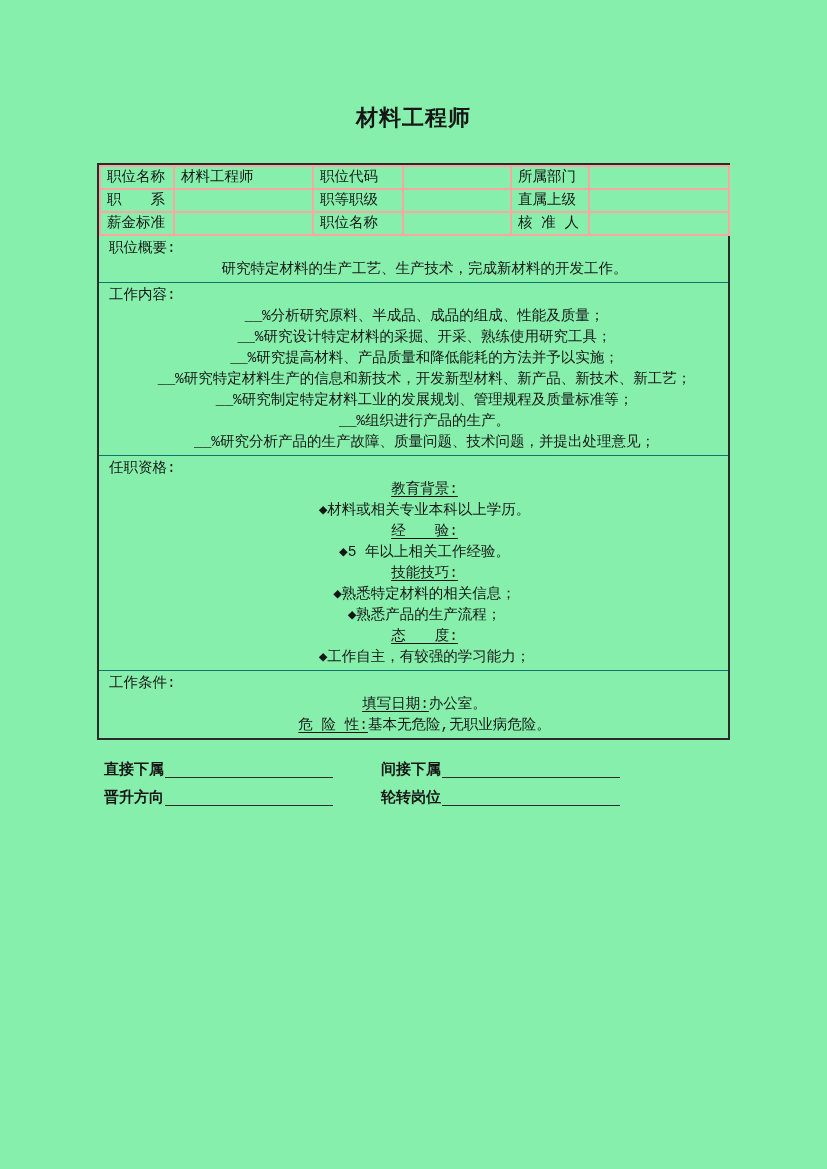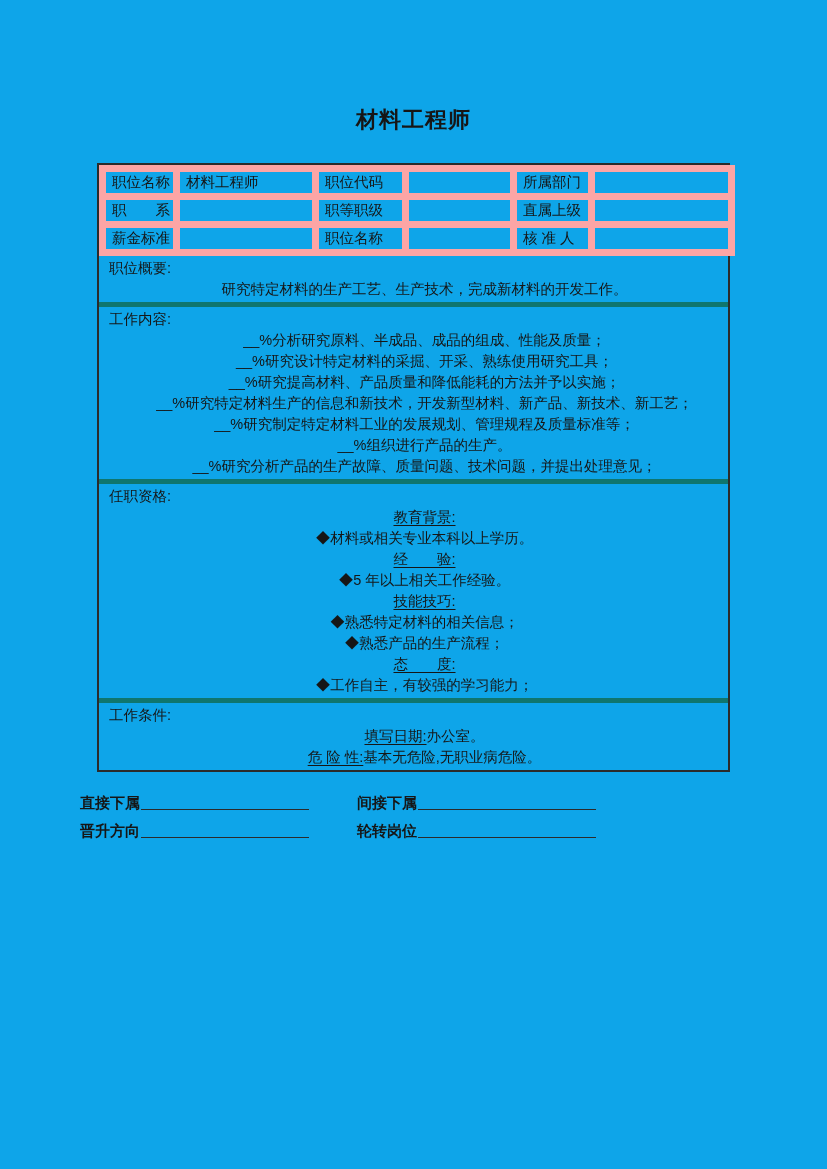--- a/index.html
+++ b/index.html
@@ -1,22 +1,22 @@
 <!DOCTYPE html>
 <html><head>
 <meta charset="utf-8">
 <style>
   html,body { margin:0; padding:0; background:#ffffff; }
   .page {
     position:relative;
     width:827px; height:1169px;
     margin:0 auto;
-    background:#0ea5e9;
+    background:#86efac;
     color:#161616;
-    font-family:Liberation Sans, sans-serif;
+    font-family:Liberation Mono, monospace;
     overflow:hidden;
   }
   .title {
     margin:105px 0 0 0;
     text-align:center;
     font-size:22px;
     line-height:30px;
     font-weight:bold;
     letter-spacing:1px;
   }
@@ -26,40 +26,40 @@
     margin:28px auto 0 97px;
     border:2px solid #2b2b2b;
     font-size:14.5px;
   }
   table.info {
     width:100%;
     border-collapse:collapse;
     table-layout:fixed;
   }
   table.info td {
-    border:7px solid #fca5a5;
+    border:2px solid #fca5a5;
     height:21px;
     padding:0 6px;
     line-height:21px;
     font-size:14.5px;
     overflow:hidden;
     white-space:nowrap;
   }
   .sect {
-    border-bottom:5px solid #0f766e;
+    border-bottom:1px solid #0f766e;
     padding:2px 10px 2px 10px;
     line-height:21px;
   }
   .sect:last-child { border-bottom:none; }
   .sect-label { line-height:21px; }
   .line { line-height:21px; }
   .indent { padding-left:22px;text-align:center; }
   .u { text-decoration:underline; text-underline-offset:3px; }
   .footer {
-    margin:14px 0 0 80px;
+    margin:14px 0 0 104px;
     font-size:15px;
     font-weight:bold;
   }
   .frow {
     display:flex;
     align-items:flex-end;
     height:28px;
     white-space:nowrap;
   }
   .flabel { line-height:22px; }

